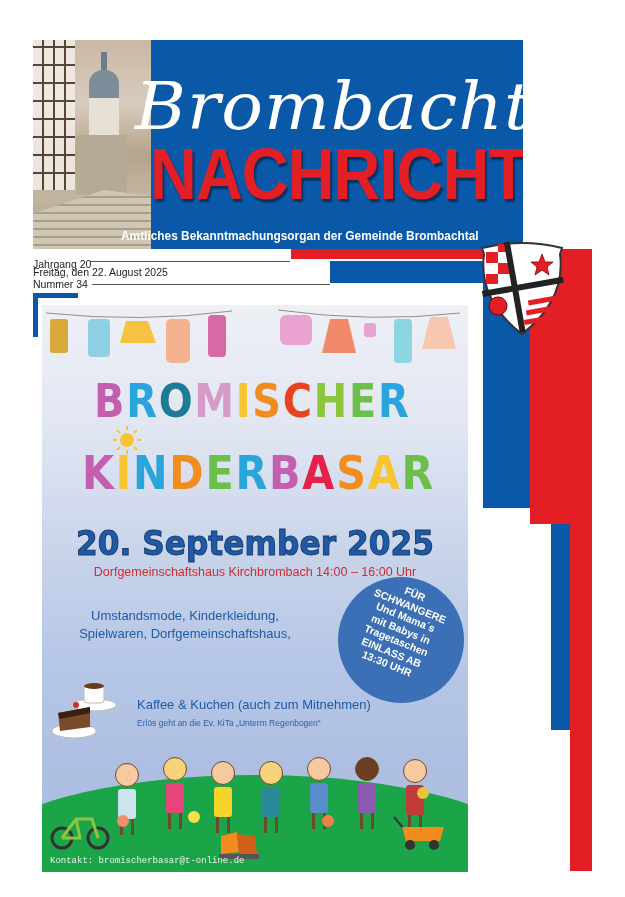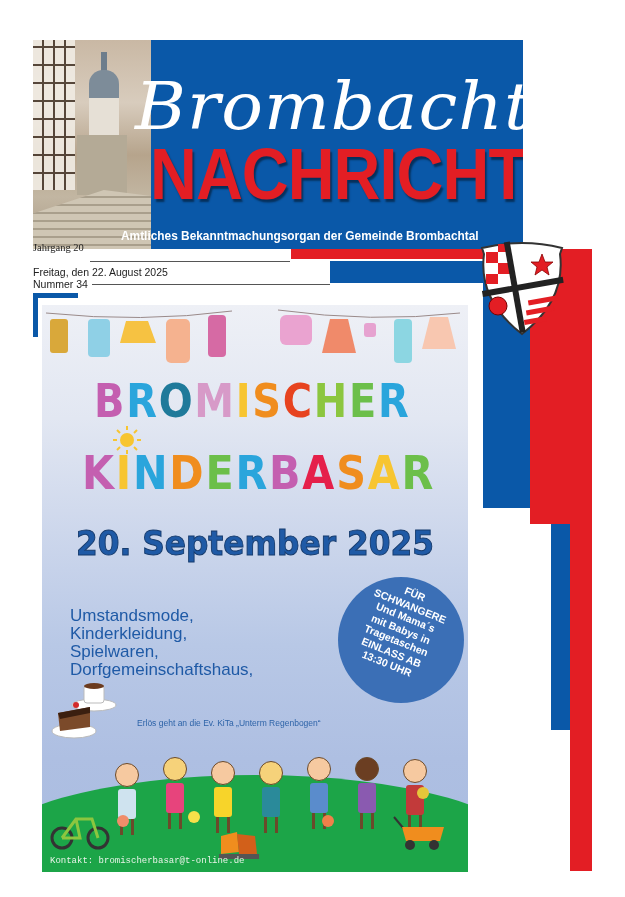--- a/index.html
+++ b/index.html
@@ -24,21 +24,21 @@
   #title-main { left:117px; top:98px; font-family:"Liberation Sans", sans-serif; font-weight:bold; font-size:72px; color:#e31e24; letter-spacing:-1px; transform:scaleX(0.9); transform-origin:left; text-shadow:2px 3px 2px rgba(0,0,0,.45); line-height:1; }
   #subtitle { left:88px; top:189px; font-weight:bold; font-size:12.5px; color:#fff; transform:scaleX(0.95); transform-origin:left; white-space:nowrap; }
 
   
   #stripe-red { left:291px; top:249px; width:301px; height:10px; background:#e31e24; }
   #stripe-blue { left:330px; top:261px; width:262px; height:22px; background:#0a58a8; }
 
   
   .info { left:33px; font-size:10.5px; color:#222; white-space:nowrap; }
   .rule { height:1px; background:#555; }
-  #info-1 { top:242px;font-family:Liberation Serif, serif; }
+  #info-1 { top:258px; }
   #rule-1 { left:90px; top:261px; width:200px; }
   #info-2 { top:266px; }
   #info-3 { top:278px; }
   #rule-3 { left:92px; top:284px; width:238px; }
 
   
   #coat { left:476px; top:240px; width:92px; height:96px; }
 
   
   #bar-blue-wide { left:483px; top:283px; width:47px; height:225px; background:#0a58a8; }
@@ -56,21 +56,21 @@
   #clothesline { left:0; top:0; width:426px; height:62px; }
 
   .big-letter { display:inline-block; font-weight:bold; font-family:"DejaVu Sans", sans-serif; }
   #row-bromischer { left:52px; top:68px; font-size:47px; letter-spacing:2px; white-space:nowrap; transform:scaleX(0.85); transform-origin:left; }
   #row-kinderbasar { left:40px; top:140px; font-size:47px; letter-spacing:2px; white-space:nowrap; transform:scaleX(0.88); transform-origin:left; }
   #sun { left:70px; top:120px; width:30px; height:30px; }
 
   #date { left:0; width:426px; top:218px; text-align:center; font-family:"DejaVu Sans", sans-serif; font-weight:bold; font-size:34px; color:#1f5aa6; -webkit-text-stroke:1px #173c6e; transform:scaleX(0.92); white-space:nowrap; }
   #venue { left:0; width:426px; top:260px; text-align:center; font-size:12.5px; color:#d22b2b; white-space:nowrap; }
 
-  #items { left:28px; width:230px; top:302px; text-align:left; font-size:17px; color:#1f5aa6; line-height:18px; }
+  #items { left:28px; width:230px; top:302px; text-align:center; font-size:13px; color:#1f5aa6; line-height:18px; }
 
   #badge { left:296px; top:272px; width:126px; height:126px; border-radius:50%; background:#3b6fb6; }
   #badge-text { left:0; top:8px; width:126px; text-align:center; color:#fff; font-weight:bold; font-size:10.5px; line-height:12.5px; transform:rotate(22deg); }
 
   #cake { left:8px; top:370px; width:70px; height:70px; }
   #cafe-title { left:95px; top:392px; font-size:13px; color:#1f5aa6; white-space:nowrap; }
   #cafe-sub { left:95px; top:413px; font-size:8.5px; color:#2d63a8; white-space:nowrap; }
 
   #hill { left:-60px; top:470px; width:546px; height:260px; border-radius:50% 50% 0 0 / 30% 30% 0 0; background:#1ca548; }
   #kids { left:60px; top:450px; width:360px; height:90px; }
@@ -165,20 +165,21 @@
         <line x1="25" y1="5" x2="22" y2="8"></line>
         <line x1="5" y1="25" x2="8" y2="22"></line>
       </g>
   </svg>
   <div id="row-kinderbasar" class="abs">
     <span class="big-letter" style="color:#c45fb0">K</span><span class="big-letter" style="color:#f7c531">I</span><span class="big-letter" style="color:#2aa5dc">N</span><span class="big-letter" style="color:#f08d1e">D</span><span class="big-letter" style="color:#6cbf4a">E</span><span class="big-letter" style="color:#2aa5dc">R</span><span class="big-letter" style="color:#c45fb0">B</span><span class="big-letter" style="color:#e5204a">A</span><span class="big-letter" style="color:#f08d1e">S</span><span class="big-letter" style="color:#f7c531">A</span><span class="big-letter" style="color:#6cbf4a">R</span>
     
   </div>
 
   <div id="date" class="abs">20. September 2025</div>
+  <div id="venue" class="abs">Dorfgemeinschaftshaus Kirchbrombach 14:00 – 16:00 Uhr</div>
 
   <div id="items" class="abs">
     <div>Umstandsmode, Kinderkleidung,</div>
     <div>Spielwaren, Dorfgemeinschaftshaus,</div>
   </div>
 
   <div id="badge" class="abs">
     <div id="badge-text" class="abs">
       <div>FÜR</div>
       <div>SCHWANGERE</div>
@@ -192,20 +193,21 @@
 
   <svg id="cake" class="abs" viewBox="0 0 70 70">
     <ellipse cx="44" cy="30" rx="22" ry="6" fill="#fff" stroke="#bbb"></ellipse>
     <rect x="34" y="10" width="20" height="18" rx="3" fill="#fff" stroke="#bbb"></rect>
     <ellipse cx="44" cy="11" rx="10" ry="3" fill="#6b3b1f"></ellipse>
     <ellipse cx="24" cy="56" rx="22" ry="7" fill="#fff" stroke="#bbb"></ellipse>
     <path d="M8 38 L40 32 L40 52 L10 56 Z" fill="#7b4a2a"></path>
     <path d="M8 38 L40 32 L40 38 L10 44 Z" fill="#3b1f10"></path>
     <circle cx="26" cy="30" r="3" fill="#d22b2b"></circle>
   </svg>
+  <div id="cafe-title" class="abs">Kaffee &amp; Kuchen (auch zum Mitnehmen)</div>
   <div id="cafe-sub" class="abs">Erlös geht an die Ev. KiTa „Unterm Regenbogen“</div>
 
   <div id="hill" class="abs"></div>
 
   <div id="kids" class="abs">
     <div class="kid" style="left:10px;top:8px">
         <div class="head"></div>
         <div class="body" style="background:#cfe3ef"></div>
         <div class="legs"></div>
       </div>

